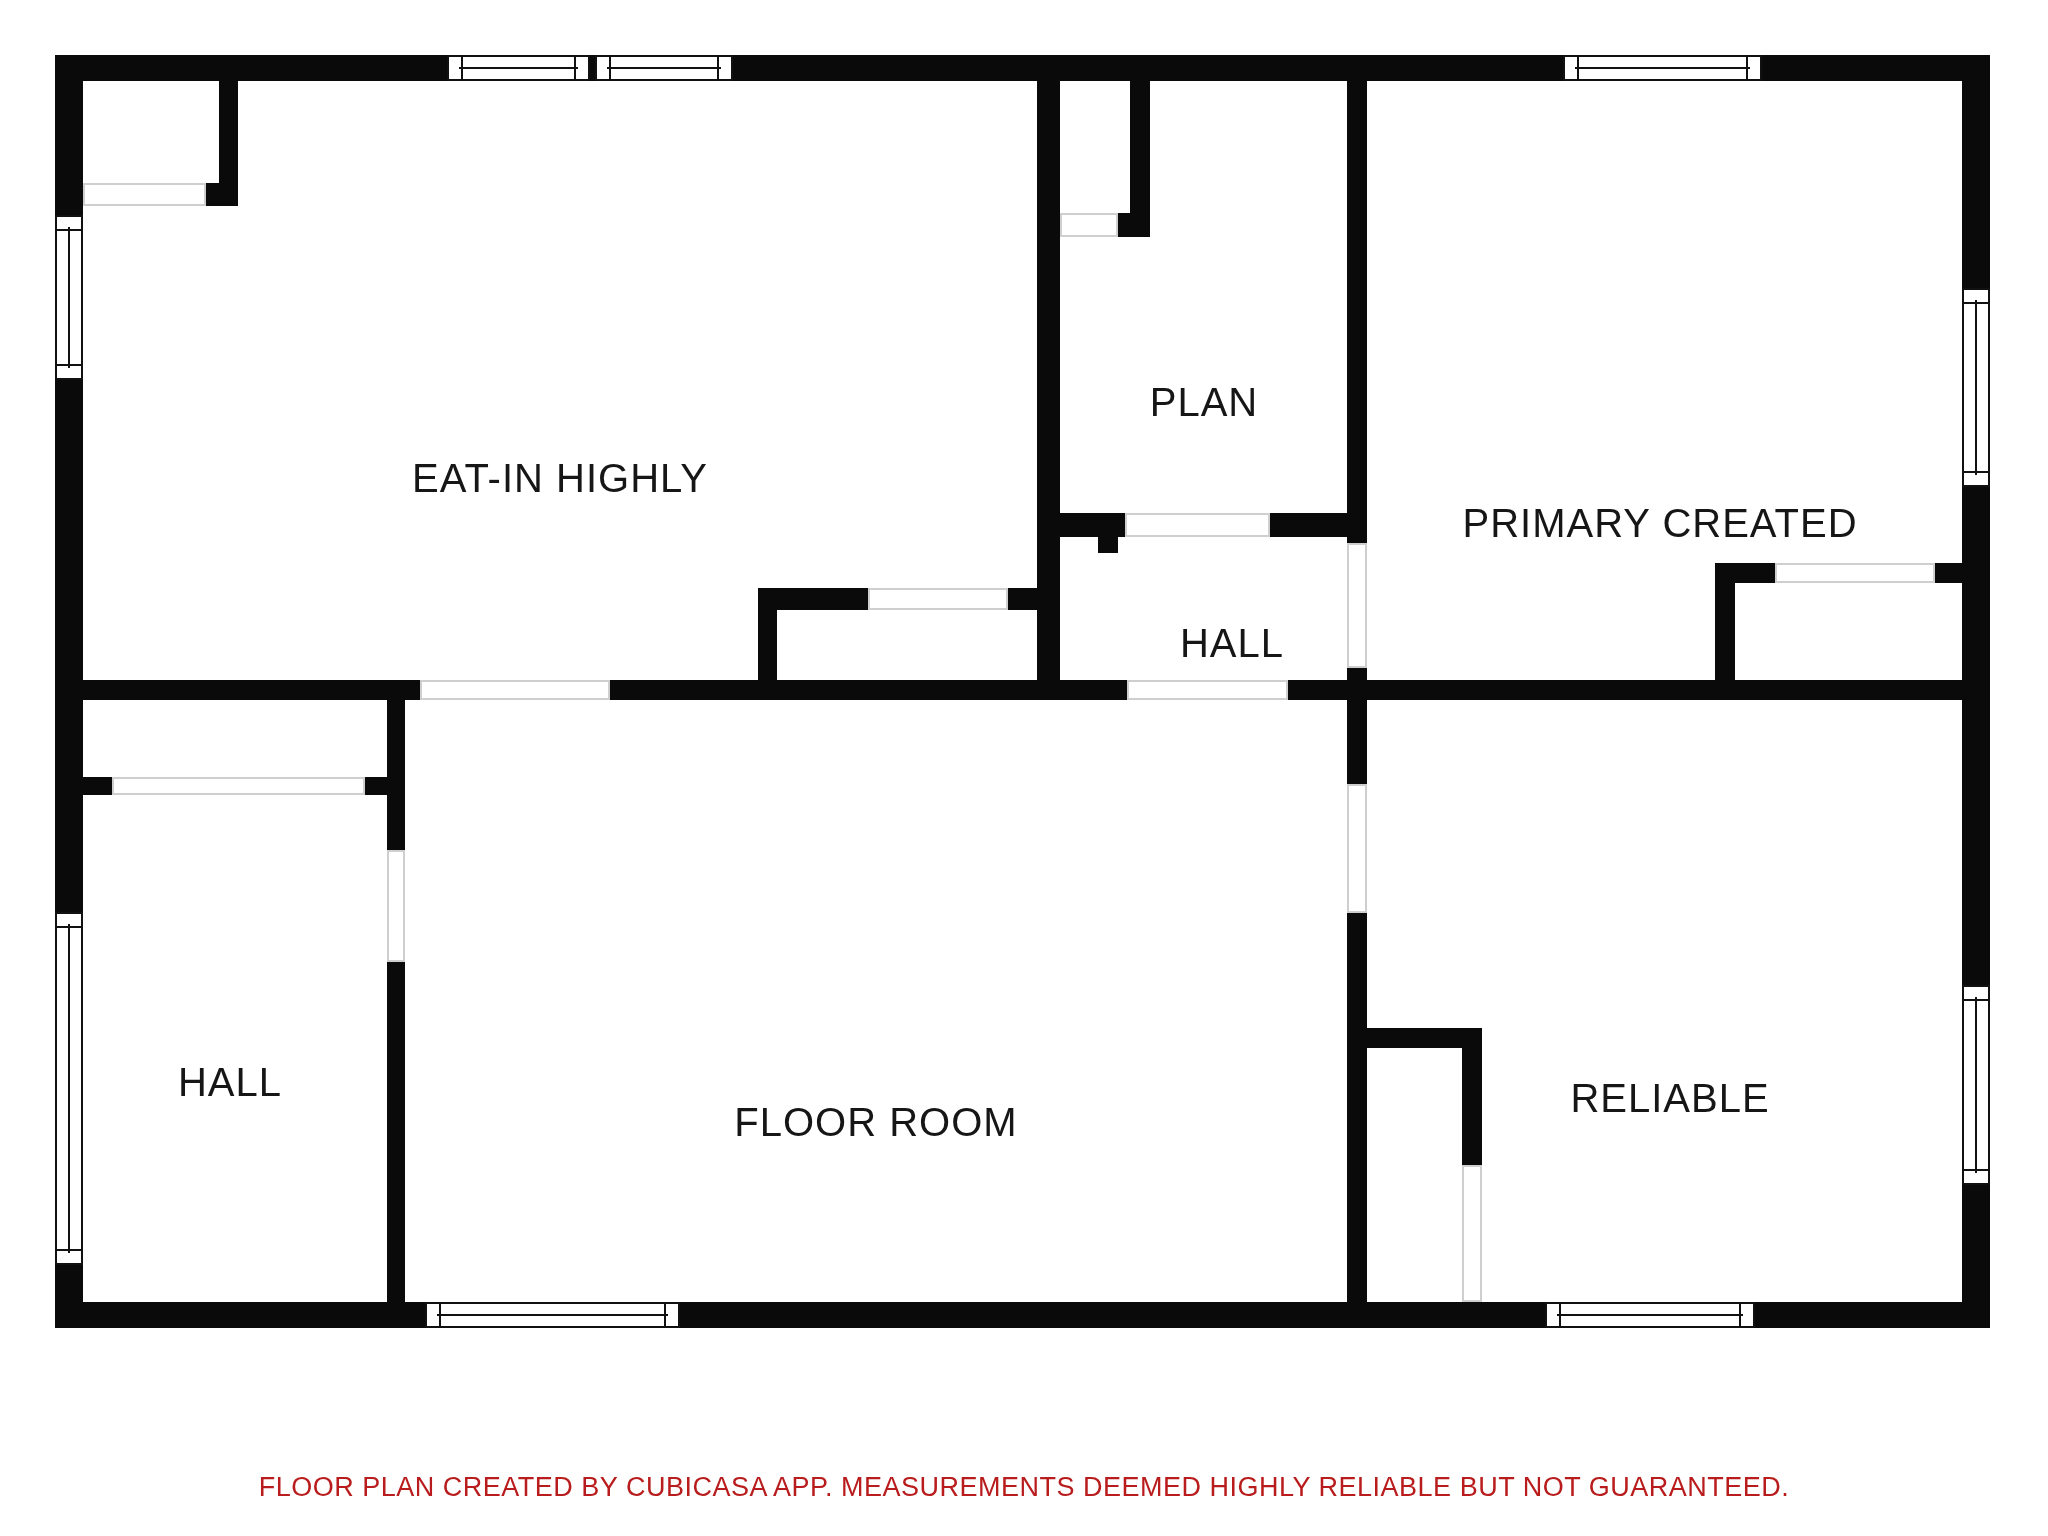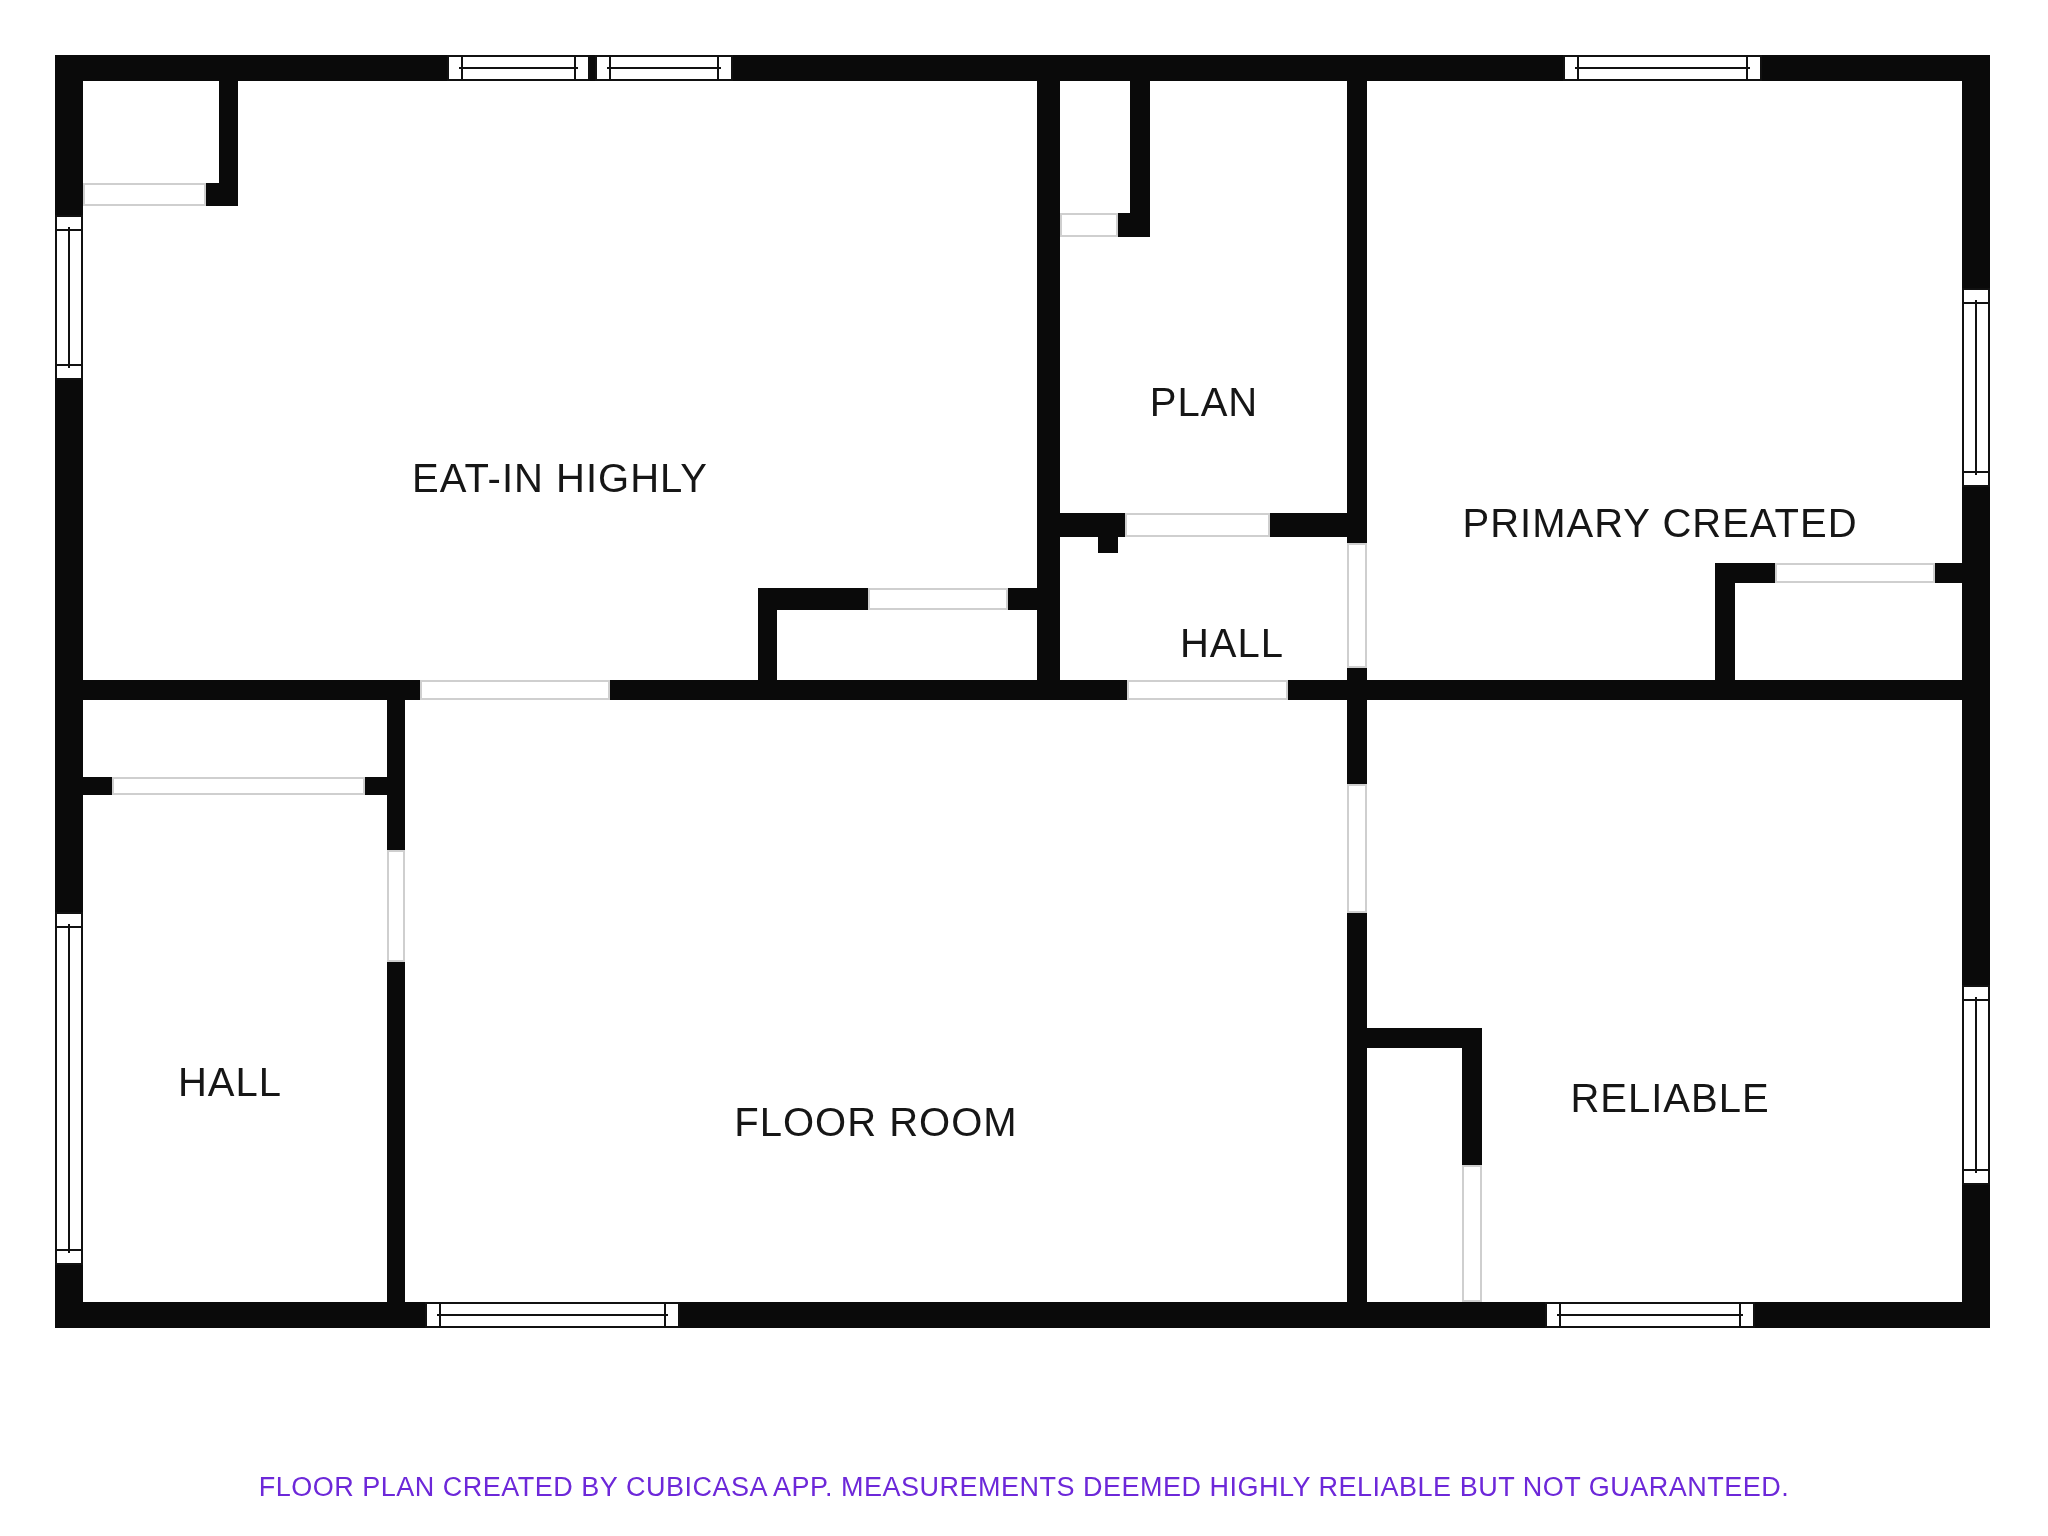--- a/index.html
+++ b/index.html
@@ -20,21 +20,21 @@
   .window.h .e2{right:12px;top:0;bottom:0;width:2px;}
   .window.v .e1{top:12px;left:0;right:0;height:2px;}
   .window.v .e2{bottom:12px;left:0;right:0;height:2px;}
   .opening{position:absolute;background:#ffffff;border:2px solid #cfcfcf;box-sizing:border-box;}
   .room-label{
     position:absolute;transform:translate(-50%,-50%);
     font-size:40px;letter-spacing:1px;color:#161616;white-space:nowrap;
   }
   .footer-note{
     position:absolute;left:0;top:1472px;width:100%;
-    text-align:center;font-size:27px;letter-spacing:0.5px;color:#6d28d9;
+    text-align:center;font-size:27px;letter-spacing:0.5px;color:#b91c1c;
   }
 </style>
 </head>
 <body>
 
 <div class="canvas">
   <div>
       <div class="wall" style="left: 55px; top: 55px; width: 1935px; height: 26px;"></div>
       <div class="wall" style="left: 55px; top: 1302px; width: 1935px; height: 26px;"></div>
       <div class="wall" style="left: 55px; top: 55px; width: 28px; height: 1273px;"></div>

